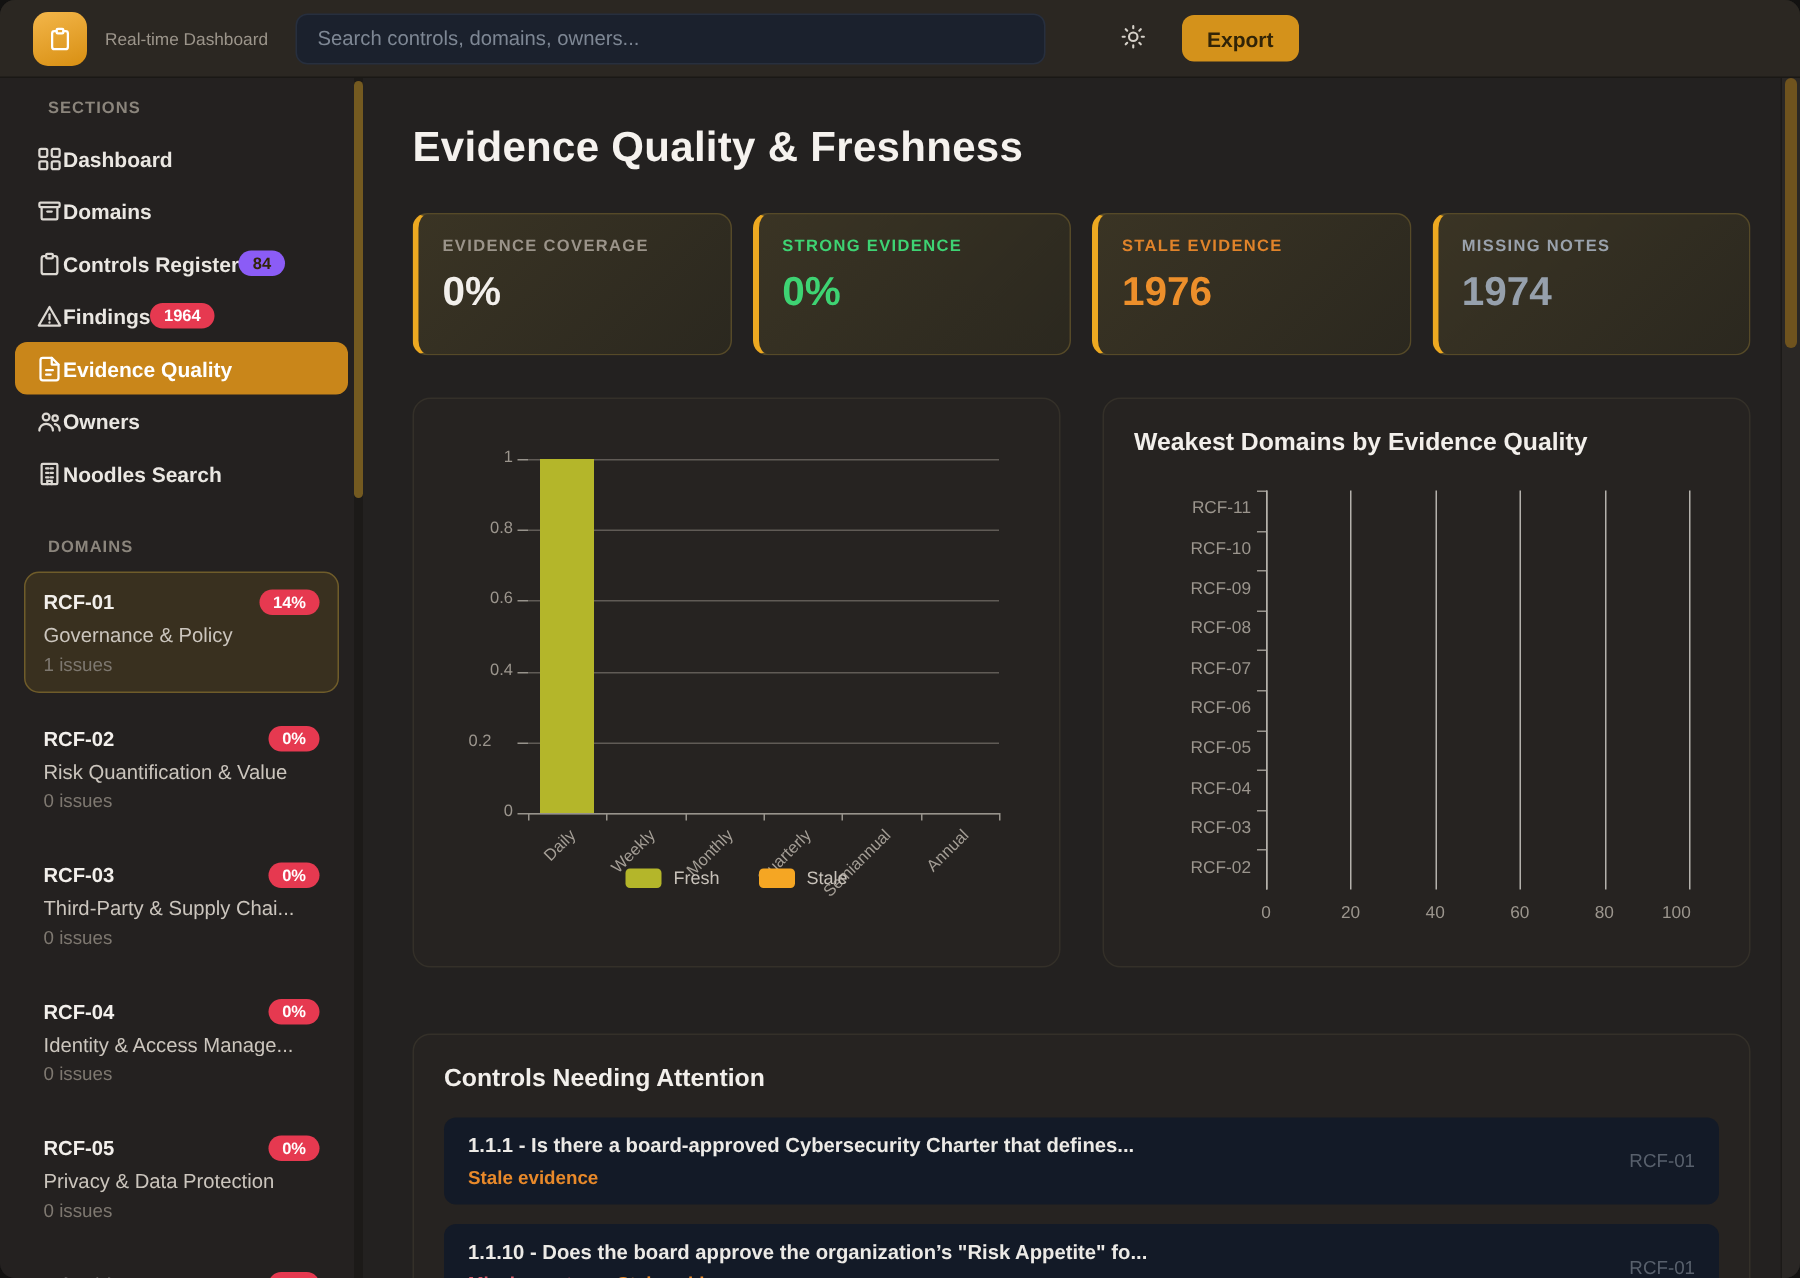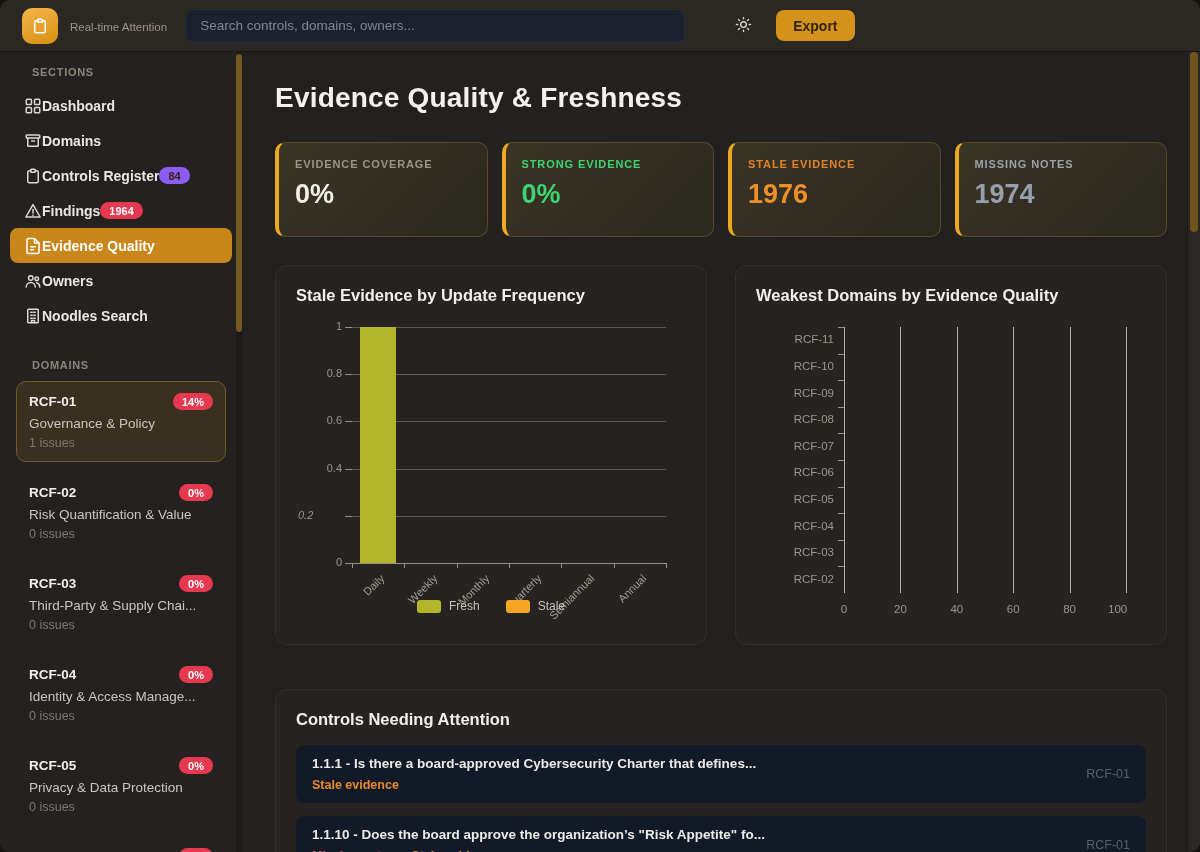--- a/index.html
+++ b/index.html
@@ -110,21 +110,21 @@
 <div class="app">
 
   <header>
     <div class="logo">
         <svg width="18" height="18" viewBox="0 0 24 24" fill="none" stroke="currentColor" stroke-width="2" stroke-linecap="round">
           <path d="M9 5H7a2 2 0 0 0-2 2v12a2 2 0 0 0 2 2h10a2 2 0 0 0 2-2V7a2 2 0 0 0-2-2h-2"></path>
           <rect x="9" y="3" width="6" height="4" rx="1"></rect>
         </svg>
       </div>
     <div class="titles">
-      <div class="app-sub">Real-time Attention</div>
+      <div class="app-sub">Real-time Dashboard</div>
     </div>
     <input class="search" placeholder="Search controls, domains, owners..." style="">
     <button class="theme-btn">
       <span class="icon" id="sun-slot"><svg width="17" height="17" viewBox="0 0 24 24" fill="none" stroke="currentColor" stroke-width="2" stroke-linecap="round">
             <circle cx="12" cy="12" r="4"></circle>
             <path d="M12 2v2M12 20v2M4.9 4.9l1.4 1.4M17.7 17.7l1.4 1.4M2 12h2M20 12h2M4.9 19.1l1.4-1.4M17.7 6.3l1.4-1.4"></path>
           </svg></span>
     </button>
     <button class="export-btn">Export</button>
   </header>
@@ -279,35 +279,34 @@
             <div class="stat-value" style="color: rgb(237, 143, 43);">1976</div>
           </div>
           <div class="stat-card">
             <div class="stat-label" style="color: rgb(154, 162, 172);">MISSING NOTES</div>
             <div class="stat-value" style="color: rgb(150, 160, 172);">1974</div>
           </div>
         </div>
 
       <div class="charts">
         <section class="panel">
-          <h2>Stale Evidence by Update Frequency</h2>
           <div class="chart-wrap" id="chart1">
               <div style="position: absolute; left: 56px; top: 14px; width: 314px; height: 236px;">
                 <div class="gridline-h" style="top: 236px;"></div>
                 <div class="gridline-h" style="top: 188.8px;"></div>
                 <div class="gridline-h" style="top: 141.6px;"></div>
                 <div class="gridline-h" style="top: 94.4px;"></div>
                 <div class="gridline-h" style="top: 47.2px;"></div>
                 <div class="gridline-h" style="top: 0px;"></div>
                 <div class="bar-v" style="left: 8.16667px; width: 36px; height: 236px; background: rgb(180, 182, 42);"></div>
               </div>
               <div class="tick-mark" style="left: 49px; top: 250px; width: 7px; height: 1px;"></div>
               <div class="tick-label" style="left: 2px; top: 243px; width: 44px; text-align: right;">0</div>
               <div class="tick-mark" style="left: 49px; top: 202.8px; width: 7px; height: 1px;"></div>
-              <div class="tick-label" style="left: 2px; top: 195.8px; width: 44px; text-align: left; font-style: italic;">0.2</div>
+              <div class="tick-label" style="left: 2px; top: 195.8px; width: 44px; text-align: center;">0.2</div>
               <div class="tick-mark" style="left: 49px; top: 155.6px; width: 7px; height: 1px;"></div>
               <div class="tick-label" style="left: 2px; top: 148.6px; width: 44px; text-align: right;">0.4</div>
               <div class="tick-mark" style="left: 49px; top: 108.4px; width: 7px; height: 1px;"></div>
               <div class="tick-label" style="left: 2px; top: 101.4px; width: 44px; text-align: right;">0.6</div>
               <div class="tick-mark" style="left: 49px; top: 61.2px; width: 7px; height: 1px;"></div>
               <div class="tick-label" style="left: 2px; top: 54.2px; width: 44px; text-align: right;">0.8</div>
               <div class="tick-mark" style="left: 49px; top: 14px; width: 7px; height: 1px;"></div>
               <div class="tick-label" style="left: 2px; top: 7px; width: 44px; text-align: right;">1</div>
               <div class="axis-line" style="left: 56px; top: 250px; width: 314px; height: 1px;"></div>
               <div class="tick-mark" style="left: 56px; top: 250px; width: 1px; height: 5px;"></div>

